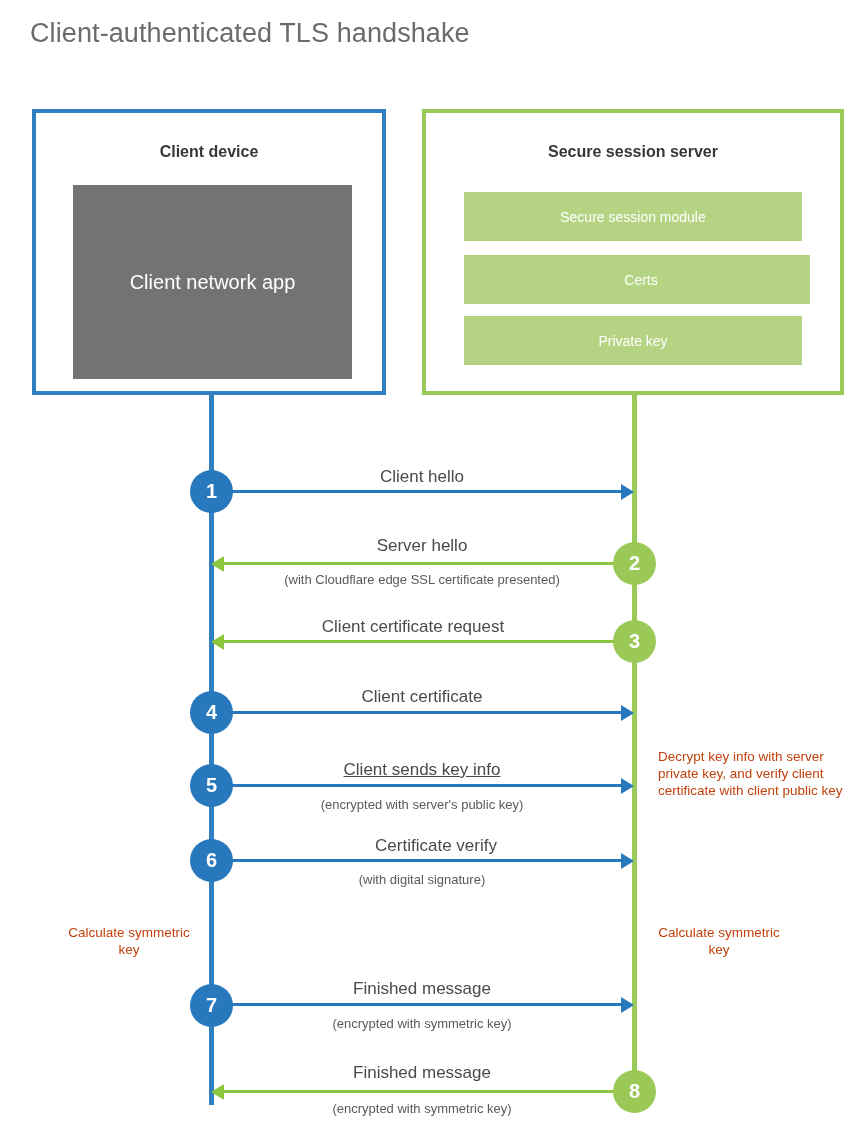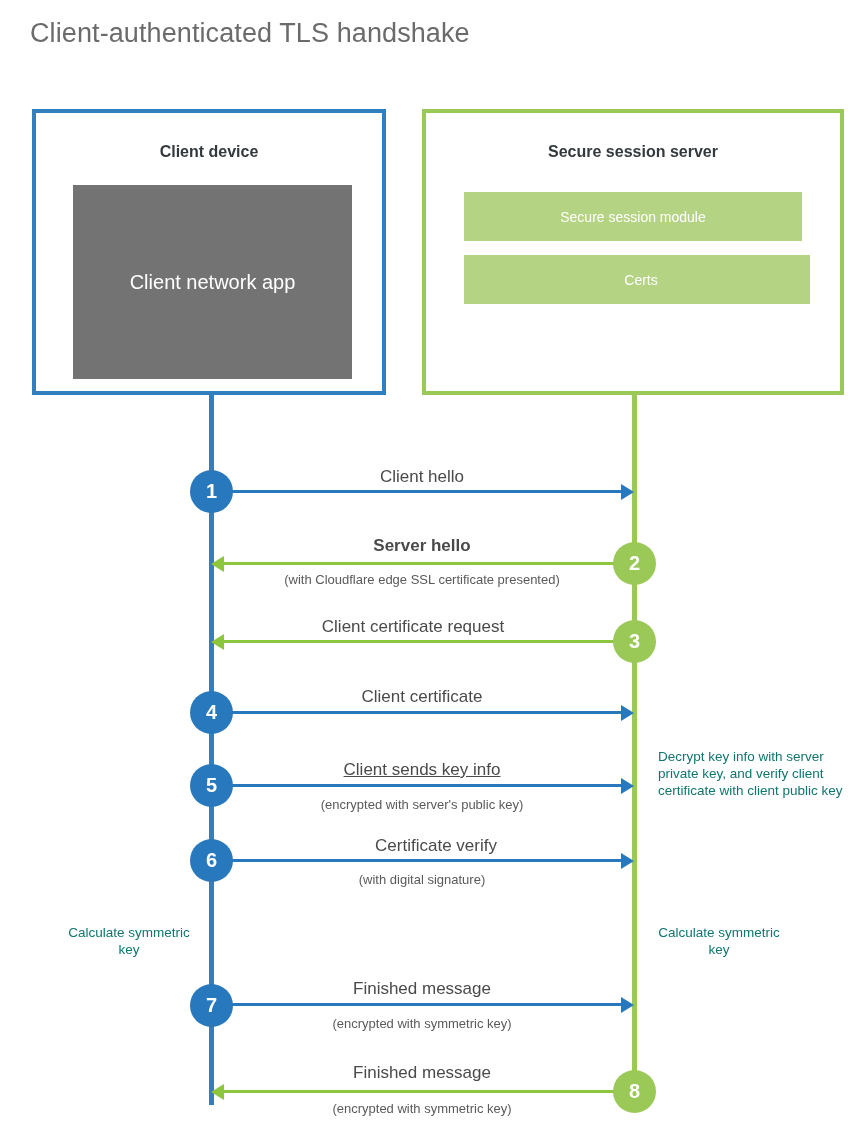--- a/index.html
+++ b/index.html
@@ -168,21 +168,21 @@
     position: absolute;
     text-align: center;
     color: #5a5a5a;
     font-size: 13px;
     white-space: nowrap;
   }
 
   
   .side-note {
     position: absolute;
-    color: #0f766e;
+    color: #c2410c;
     font-size: 13.5px;
     line-height: 17px;
   }
   .side-note.center { text-align: center; }
   .side-note.left   { text-align: left; }
 </style>
 </head>
 <body>
 
 <div id="canvas">
@@ -191,31 +191,32 @@
 
   <div class="entity-box client">
     <div class="entity-title">Client device</div>
     <div class="client-app">Client network app</div>
   </div>
 
   <div class="entity-box server">
     <div class="entity-title">Secure session server</div>
     <div class="server-bar b0">Secure session module</div>
     <div class="server-bar b1">Certs</div>
+    <div class="server-bar b2">Private key</div>
   </div>
 
   <div class="lifeline client-line"></div>
   <div class="lifeline server-line"></div>
 
   <div class="msg-label" style="left:211px; top:467px; width:422px;">Client hello</div>
   <div class="msg-line blue" style="left:211px; top:490px; width:410px;"></div>
   <div class="arrow-head right" style="left:621px; top:484px;"></div>
   <div class="step-circle blue" style="left:190px; top:470px;">1</div>
 
-  <div class="msg-label" style="left:211px; top:536px; width:422px;font-weight:bold;">Server hello</div>
+  <div class="msg-label" style="left:211px; top:536px; width:422px;">Server hello</div>
   <div class="msg-line green" style="left:224px; top:562px; width:409px;"></div>
   <div class="arrow-head left" style="left:211px; top:556px;"></div>
   <div class="msg-sub" style="left:211px; top:572px; width:422px;">(with Cloudflare edge SSL certificate presented)</div>
   <div class="step-circle green" style="left:613px; top:542px;">2</div>
 
   <div class="msg-label" style="left:202px; top:617px; width:422px;">Client certificate request</div>
   <div class="msg-line green" style="left:224px; top:640px; width:409px;"></div>
   <div class="arrow-head left" style="left:211px; top:634px;"></div>
   <div class="step-circle green" style="left:613px; top:620px;">3</div>
 

